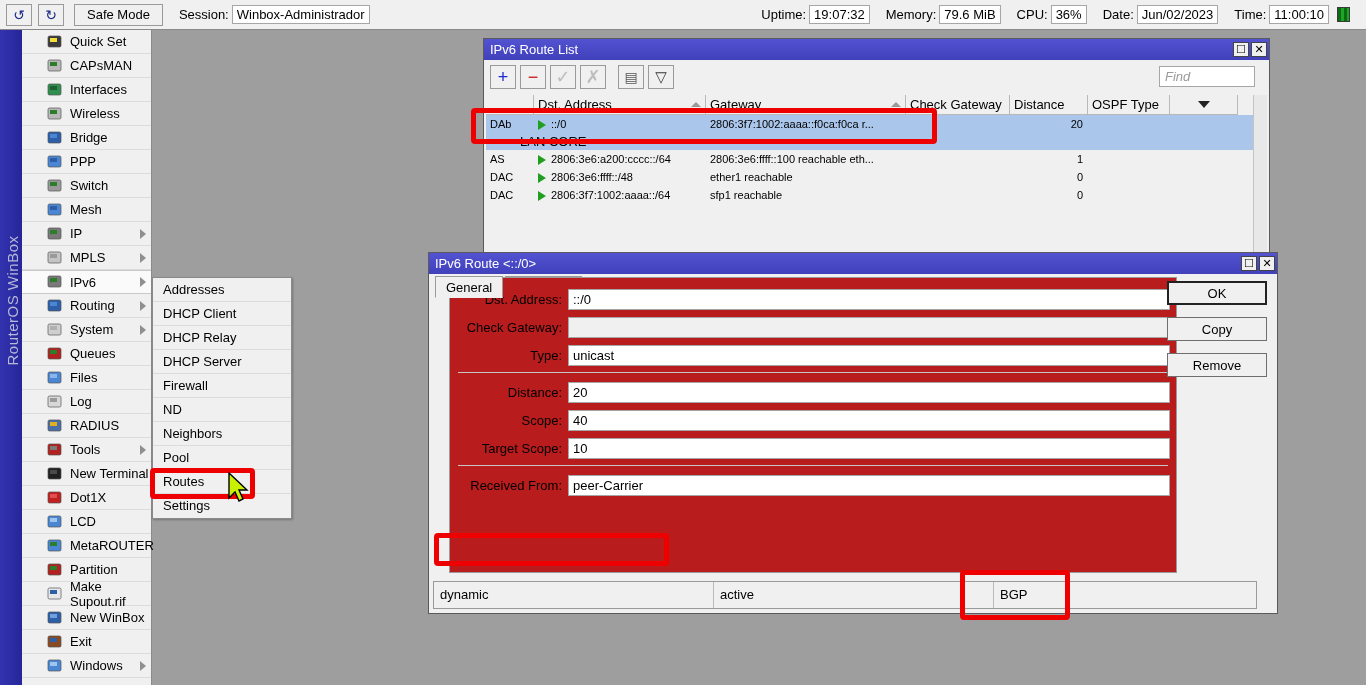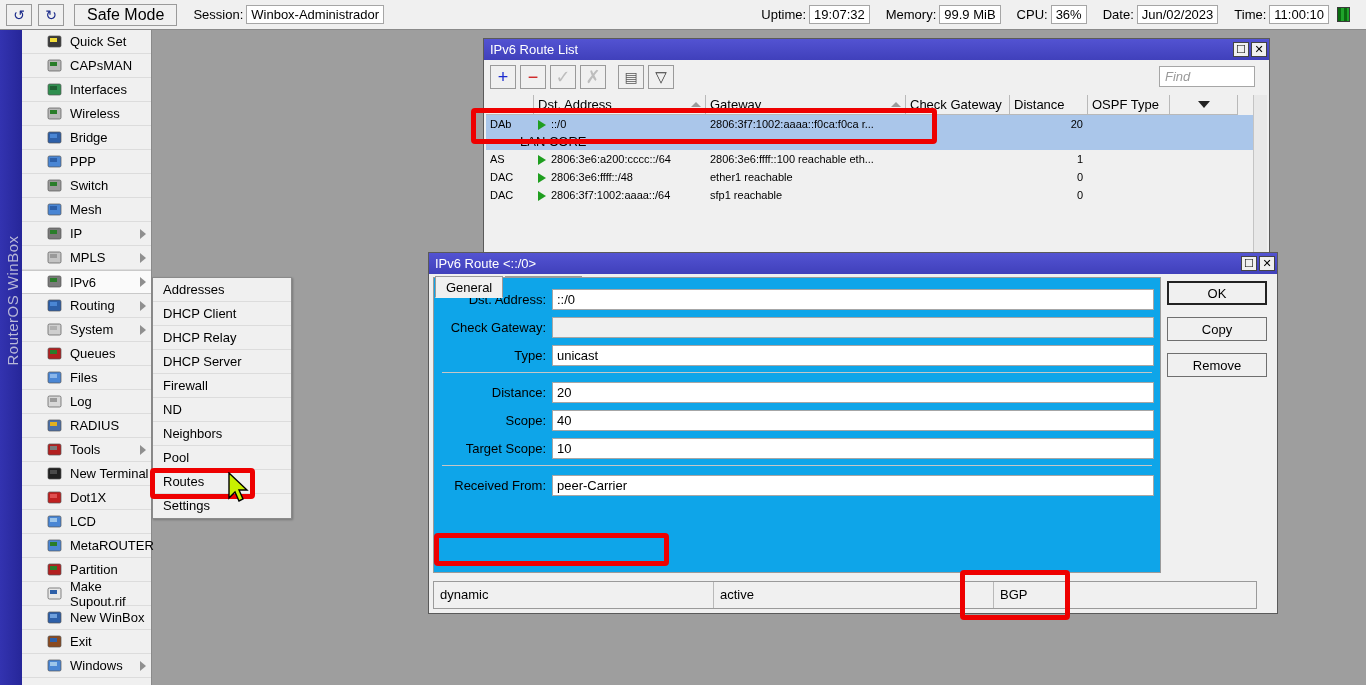--- a/index.html
+++ b/index.html
@@ -23,21 +23,21 @@
   }
   .tb-btn {
     height: 22px; min-width: 26px;
     margin-left: 6px;
     background: #f0f0f0;
     border: 1px solid #9a9a9a;
     display: flex; align-items: center; justify-content: center;
     font-size: 14px; color: #1a2a8a;
     cursor: default;
   }
-  .tb-btn.wide { padding: 0 12px; font-size: 16px; color: #000; margin-left: 10px; }
+  .tb-btn.wide { padding: 0 12px; font-size: 13px; color: #000; margin-left: 10px; }
   .tb-label { margin-left: 16px; font-size: 13px; }
   .tb-field {
     height: 19px; border: 1px solid #a6a6a6; background: #fff;
     padding: 0 4px; margin-left: 3px; line-height: 18px; font-size: 13px;
     display: inline-flex; align-items: center;
   }
   .tb-right { margin-left: auto; display: flex; align-items: center; padding-right: 16px; }
   .tb-right .tb-label:first-child { margin-left: 0; }
   .led {
     width: 13px; height: 15px; margin-left: 8px;
@@ -164,22 +164,22 @@
   
   #routedlg { left: 428px; top: 252px; width: 850px; height: 362px; }
   .tabs { display: flex; height: 22px; padding-left: 6px; background: #f0f0f0; margin-top: 2px; }
   .tab {
     padding: 0 10px; height: 22px; line-height: 21px; font-size: 13px;
     border: 1px solid #9a9a9a; border-bottom: none; background: #d6d6d6;
     margin-right: 2px; cursor: default;
   }
   .tab.active { background: #f0f0f0; border-bottom: 1px solid #f0f0f0; position: relative; z-index: 2; }
   .dlg-body {
-    position: absolute; left: 4px; top: 24px; width: 728px; bottom: 40px;
-    border: 1px solid #9a9a9a; background: #0ea5e9;
+    position: absolute; left: 20px; top: 24px; width: 728px; bottom: 40px;
+    border: 1px solid #9a9a9a; background: #b91c1c;
     padding: 10px 0 0 0;
   }
   .frow { display: flex; align-items: center; height: 22px; margin-bottom: 6px; padding-right: 6px; }
   .frow .flabel {
     width: 118px; text-align: right; padding-right: 6px;
     font-size: 13px; flex: 0 0 118px;
   }
   .finput {
     flex: 1 1 auto; height: 21px; border: 1px solid #a6a6a6; background: #fff;
     font-size: 13px; padding: 0 4px; line-height: 19px;
@@ -231,21 +231,21 @@
     <div class="tb-btn">↺</div>
     <div class="tb-btn">↻</div>
     <div class="tb-btn wide">Safe Mode</div>
     <div class="tb-label">Session:</div>
     <div class="tb-field">Winbox-Administrador</div>
 
     <div class="tb-right">
       <div class="tb-label">Uptime:</div>
       <div class="tb-field">19:07:32</div>
       <div class="tb-label">Memory:</div>
-      <div class="tb-field">99.9 MiB</div>
+      <div class="tb-field">79.6 MiB</div>
       <div class="tb-label">CPU:</div>
       <div class="tb-field">36%</div>
       <div class="tb-label">Date:</div>
       <div class="tb-field">Jun/02/2023</div>
       <div class="tb-label">Time:</div>
       <div class="tb-field">11:00:10</div>
       <div class="led"></div>
     </div>
   </div>
 

